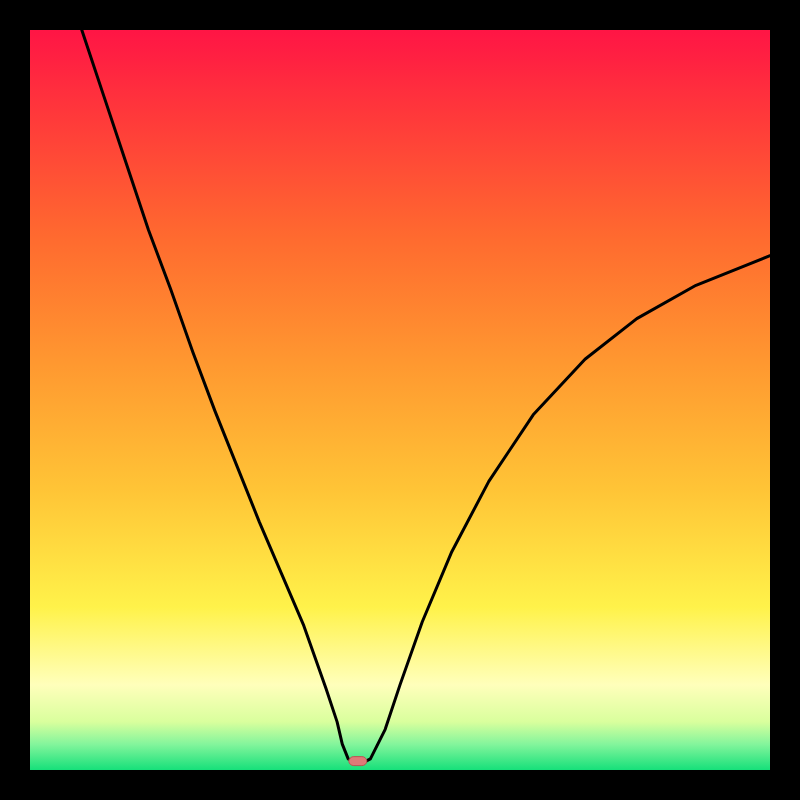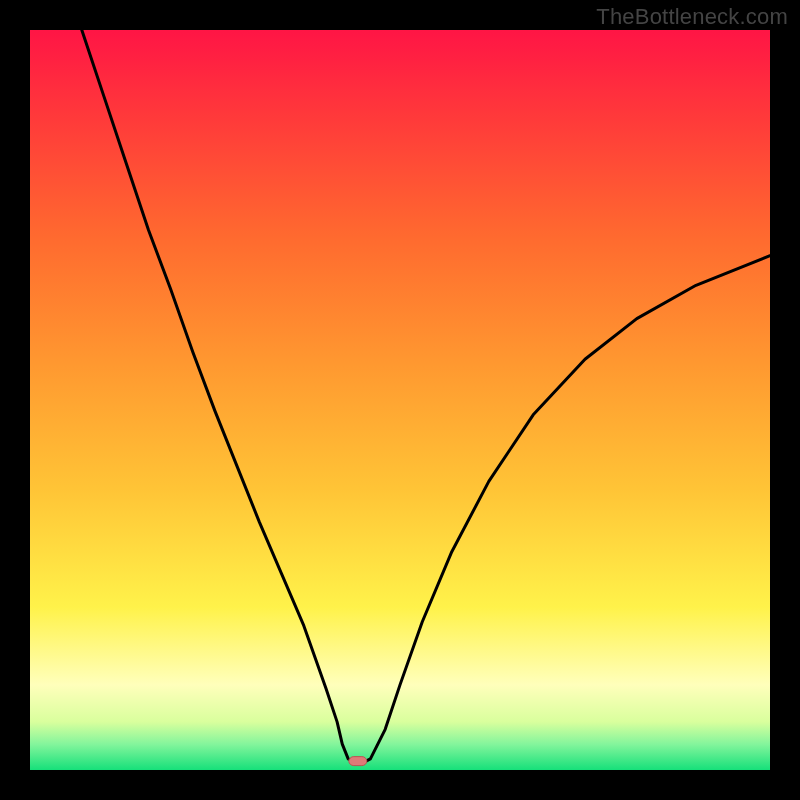--- a/index.html
+++ b/index.html
@@ -37,21 +37,20 @@
   .plot svg {
     display: block;
     width: 740px;
     height: 740px;
   }
 </style>
 </head>
 <body>
 
 <div class="frame">
-  <div class="watermark">TheBottleneck.com</div>
 
   <div class="plot">
     <svg id="chart-svg" viewBox="0 0 740 740">
       <defs>
         <linearGradient id="bg-grad" x1="0" y1="0" x2="0" y2="1">
             <stop offset="0%" stop-color="#ff1545"></stop>
             <stop offset="12%" stop-color="#ff3a3a"></stop>
             <stop offset="28.000000000000004%" stop-color="#ff6a2f"></stop>
             <stop offset="45%" stop-color="#ff9830"></stop>
             <stop offset="62%" stop-color="#ffc436"></stop>

